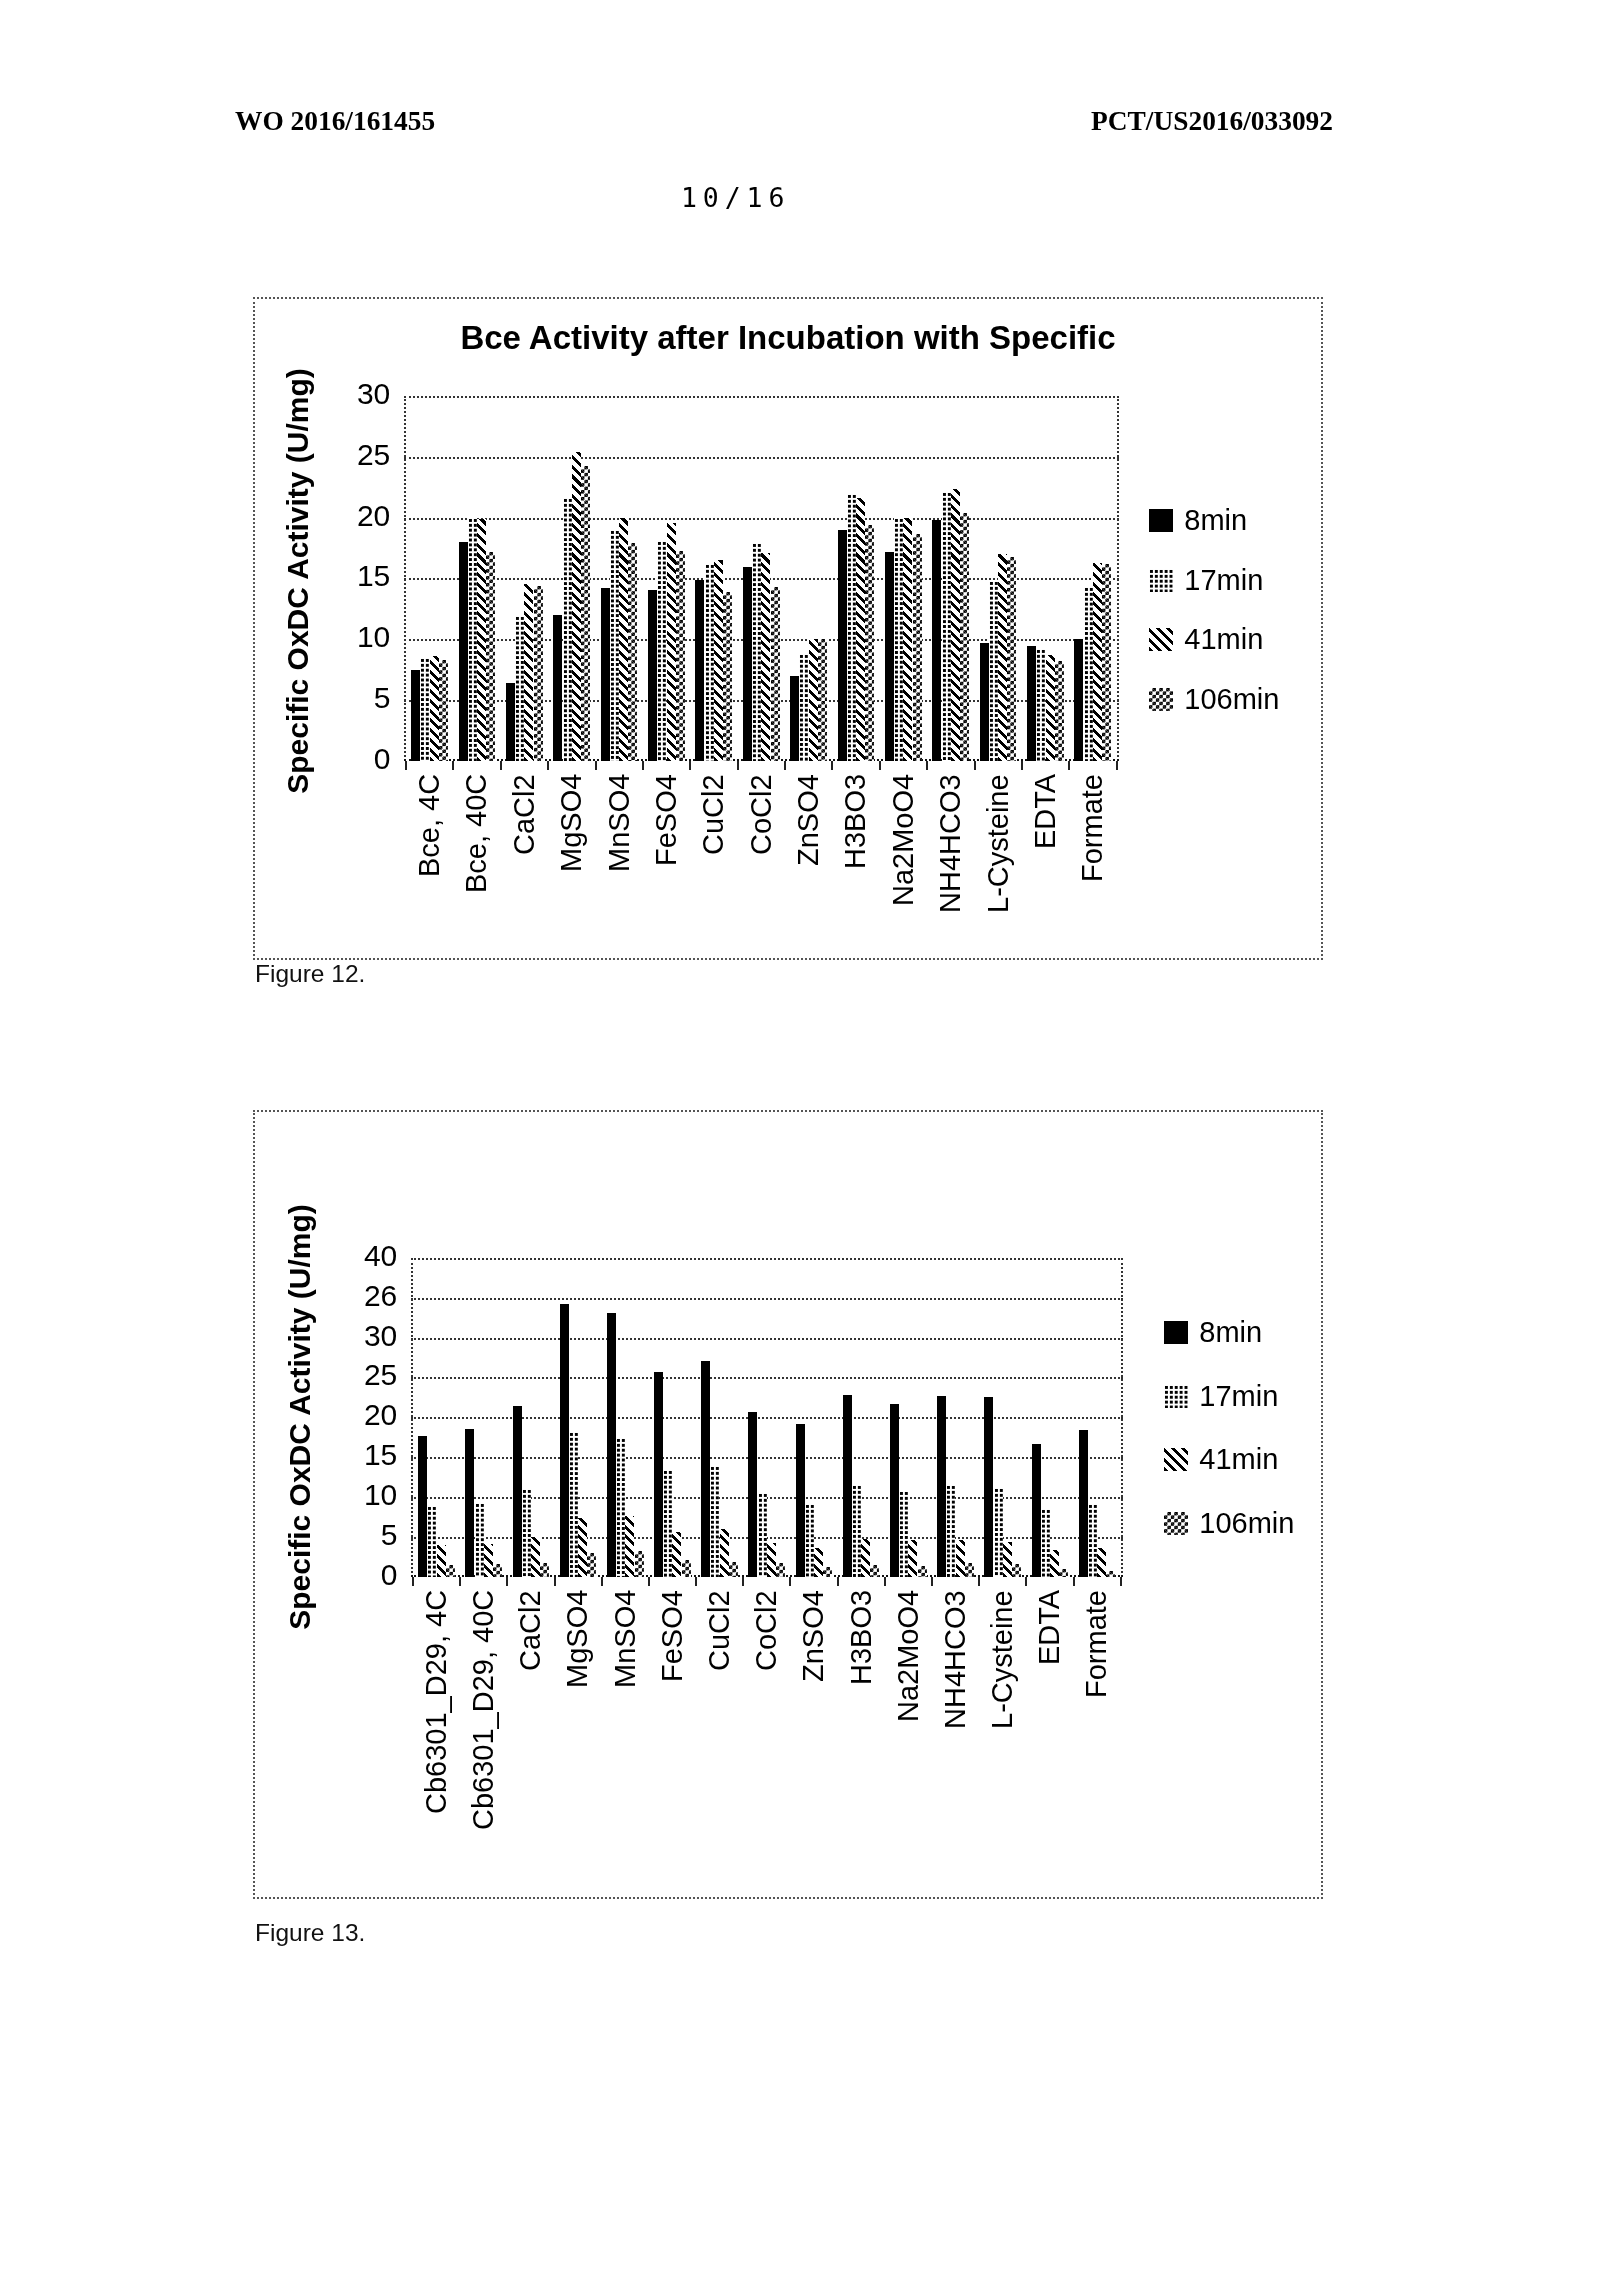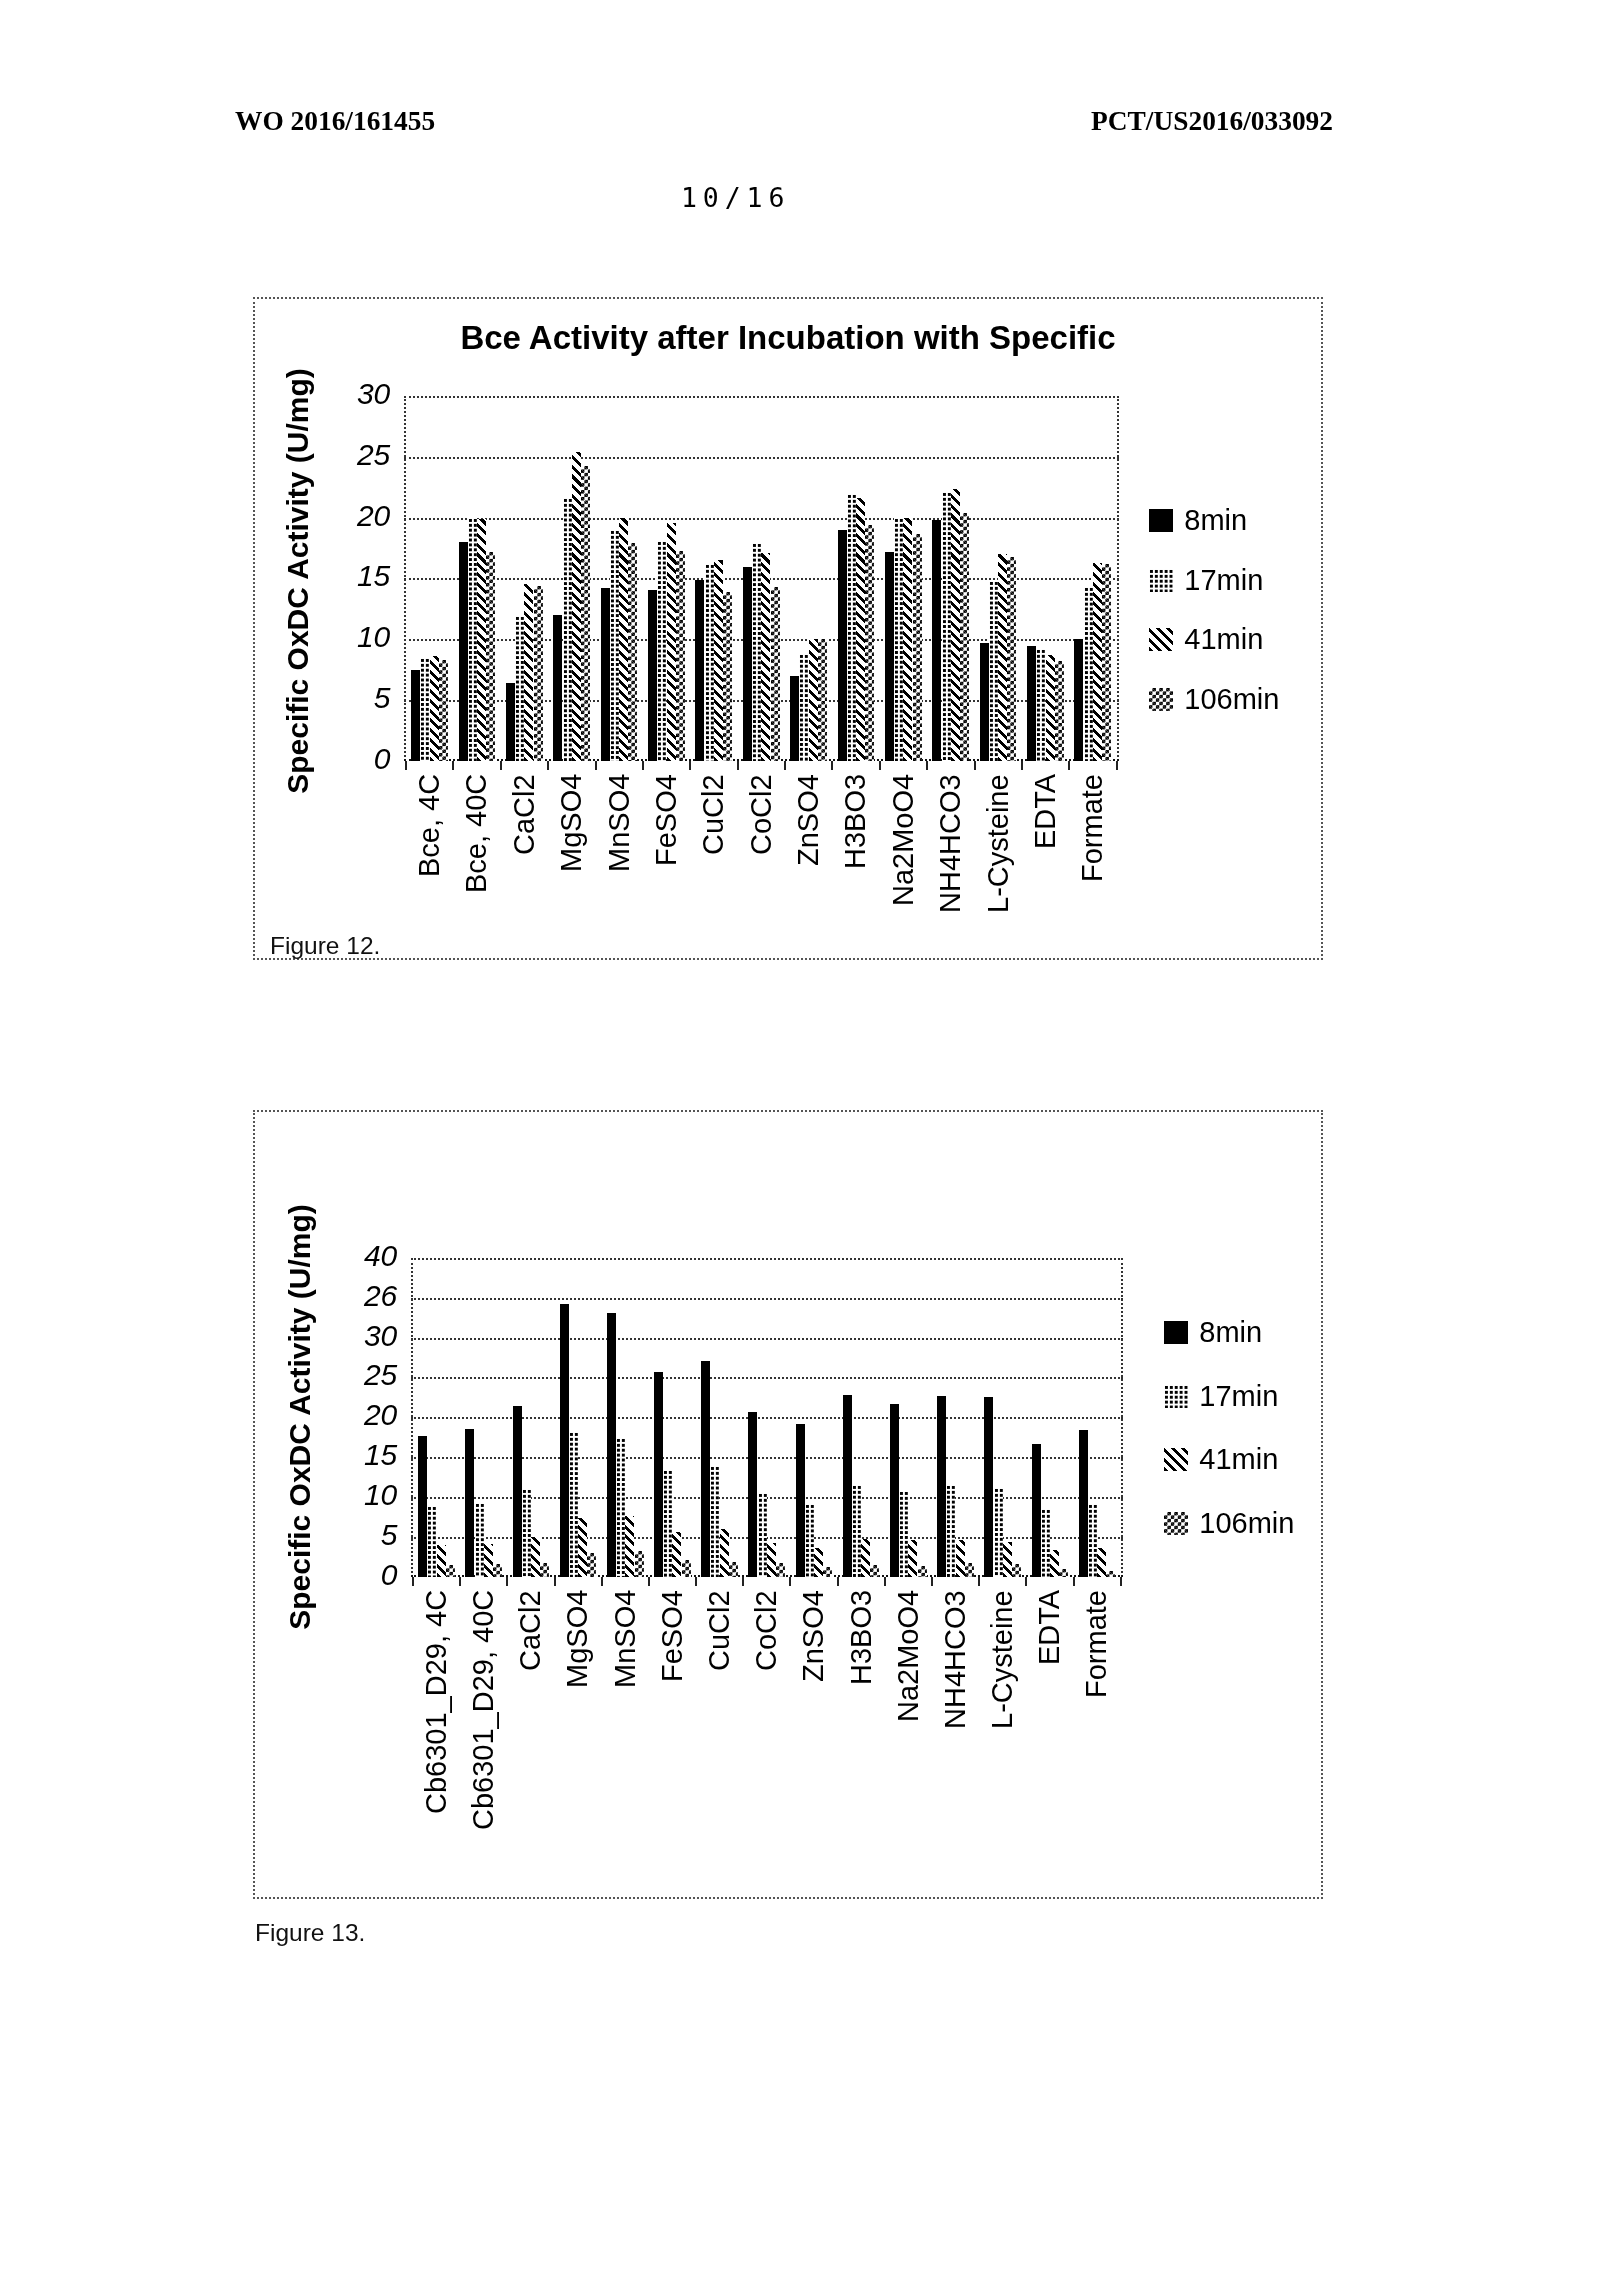--- a/index.html
+++ b/index.html
@@ -29,21 +29,21 @@
     transform:translate(-50%,-50%) rotate(-90deg);
   }
   .plot {
     position:absolute;
     border-left:2px dotted #333; border-right:2px dotted #333;
   }
   .gridline { position:absolute; left:-2px; right:-2px; height:0; border-top:2px dotted #333; }
   .baseline { position:absolute; left:-2px; right:-2px; bottom:0; height:0; border-top:2px dotted #111; }
   .ytick {
     position:absolute; right:calc(100% + 15.7px); transform:translateY(-55%);
-    font-size:30px; color:#000; white-space:nowrap;font-style:italic;
+    font-size:30px; color:#000; white-space:nowrap;
   }
   .xtick { position:absolute; top:100%; width:2px; height:8.8px; background:#222; }
   .bar { position:absolute; bottom:0; }
   .xlabel {
     position:absolute; writing-mode:vertical-rl; transform:rotate(180deg);
     text-align:end; font-size:29px; line-height:35px; white-space:nowrap; color:#000;
   }
   .legend-item { position:absolute; display:flex; align-items:center; height:33px; }
   .legend-marker { width:23.5px; height:23.5px; margin-right:11.8px; flex:0 0 auto; }
   .legend-label { font-size:29px; color:#000; white-space:nowrap; }
@@ -197,21 +197,21 @@
       </div>
       <div class="legend-item" style="left: 894px; top: 324px;">
         <div class="legend-marker pat-diag"></div>
         <div class="legend-label">41min</div>
       </div>
       <div class="legend-item" style="left: 894px; top: 384px;">
         <div class="legend-marker pat-check"></div>
         <div class="legend-label">106min</div>
       </div>
     </div>
-  <div class="caption" style="left:255px; top:932px;margin-left:15px;">Figure 12.</div>
+  <div class="caption" style="left:255px; top:960px;">Figure 12.</div>
 
   <div class="figbox" id="fig-box-1" style="left:253px; top:1110px; width:1066px; height:785px;">
     <div class="ylabel-rot" style="left:45px; top:305px;">Specific OxDC Activity (U/mg)</div>
   <div class="plot" style="left: 156px; top: 146px; width: 708px; height: 319px;">
         <div class="ytick" style="top: 319px;">0</div>
         <div class="gridline" style="top: 279px;"></div>
         <div class="ytick" style="top: 279px;">5</div>
         <div class="gridline" style="top: 239px;"></div>
         <div class="ytick" style="top: 239px;">10</div>
         <div class="gridline" style="top: 199px;"></div>

